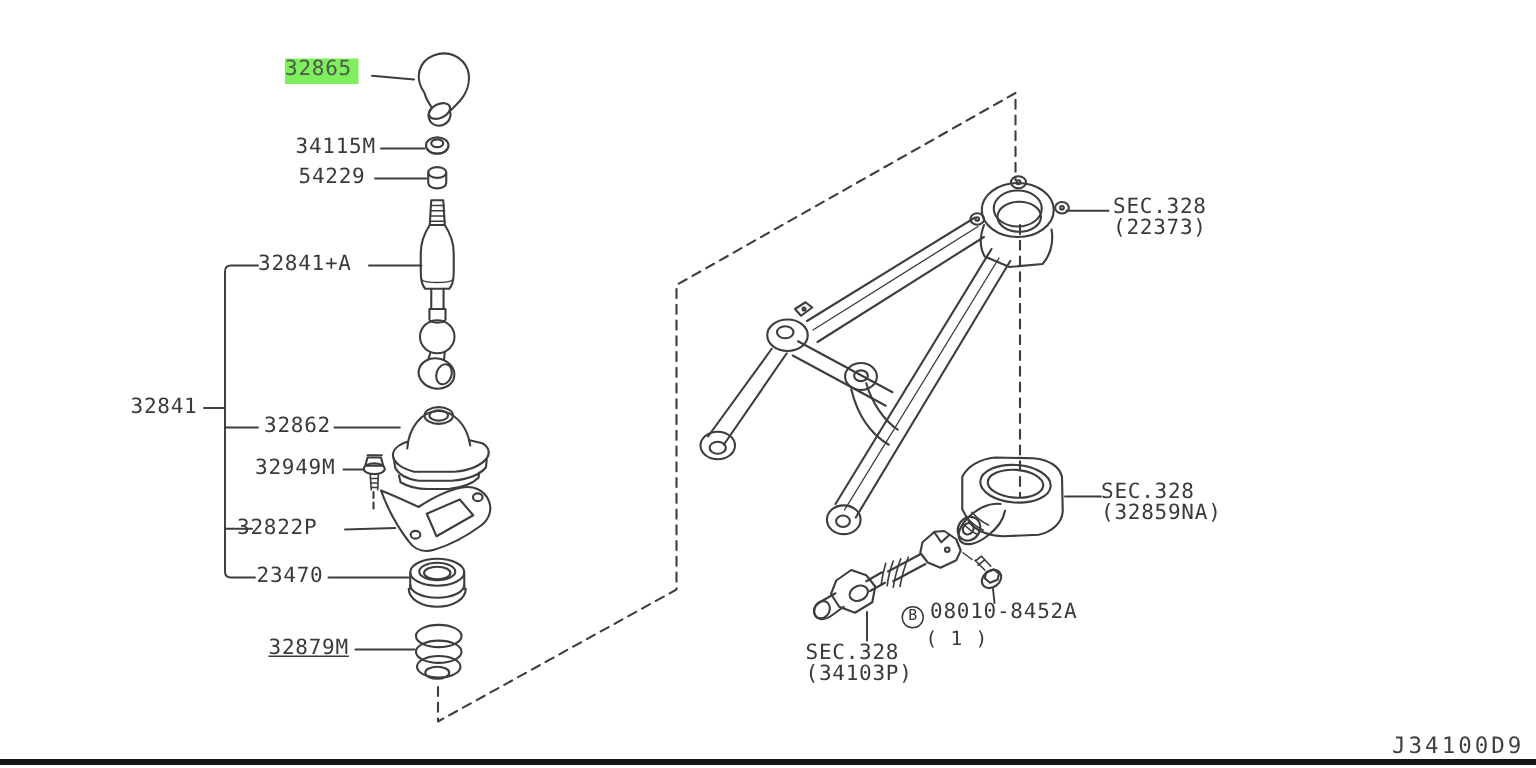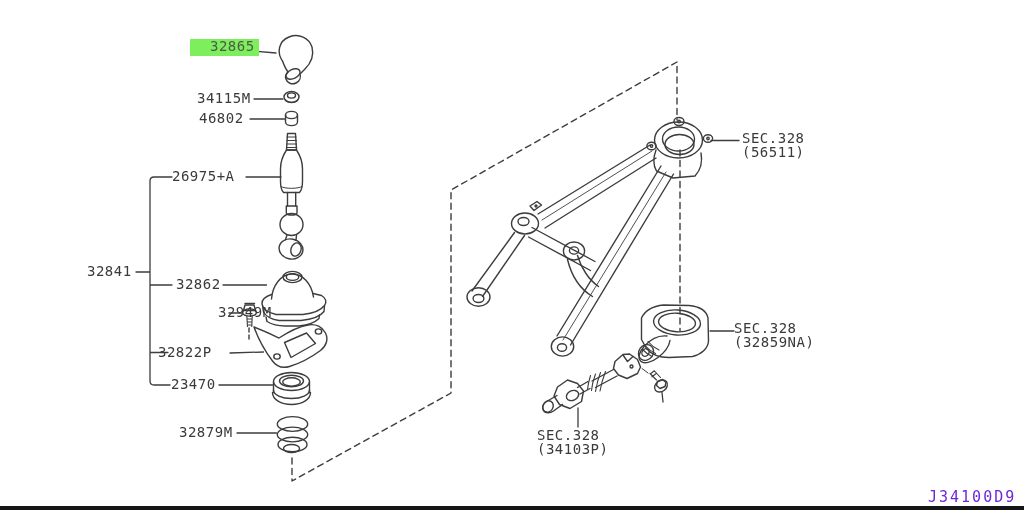--- a/index.html
+++ b/index.html
@@ -8,31 +8,31 @@
     font-family:"DejaVu Sans Mono","Liberation Mono",monospace;
     overflow:hidden;
   }
   .art{position:absolute;left:0;top:0;}
   .lbl{
     position:absolute;color:#3a3a3a;font-size:14px;line-height:13.5px;
     letter-spacing:0.5px;white-space:nowrap;user-select:none;
   }
   .lbl.two{line-height:13.5px;}
   .hl{
-    display:inline-block;padding:1px 4px 2px 20px;
+    display:inline-block;padding:1px 4px 2px 0;
     color:#4e5a4a;font-size:14px;letter-spacing:0.5px;
   }
   .bmark{
     display:inline-block;width:13px;height:13px;border:1.3px solid #3a3a3a;
     border-radius:50%;font-size:10px;line-height:12.5px;text-align:center;
     margin-right:4px;vertical-align:-1px;letter-spacing:0;
   }
   .qty{display:block;margin-left:16px;margin-top:1px;font-size:13px;}
   .code{
-    position:absolute;left:928px;top:488px;color:#6d28d9;
+    position:absolute;left:928px;top:488px;color:#404040;
     font-size:15px;letter-spacing:2px;
   }
   .bottom-rule{
     position:absolute;left:0;top:506px;width:1024px;height:4px;background:#161616;
   }
 </style>
 </head>
 <body>
 
 <div class="stage">
@@ -187,40 +187,44 @@
         <path d="M710,331 L734,331"></path>
         <path d="M662,392.5 L663,402"></path>
         <path d="M578,408 L578,427"></path>
       </g>
     </g>
   </svg>
 
   <div class="lbl" style="left:190px;top:39px;"><span class="hl" id="hl-knob" style="background: rgb(125, 238, 92);">32865</span></div>
 
   <div class="lbl" style="left:197px;top:92px;text-align:right;">34115M</div>
-  <div class="lbl" style="left:199px;top:112px;">46802</div>
-  <div class="lbl" style="left:172px;top:170px;">26975+A</div>
+  <div class="lbl" style="left:199px;top:112px;">54229</div>
+  <div class="lbl" style="left:172px;top:170px;">32841+A</div>
   <div class="lbl" style="left:87px;top:265px;">32841</div>
   <div class="lbl" style="left:176px;top:278px;">32862</div>
-  <div class="lbl" style="left:170px;top:306px;margin-left:48px;">32949M</div>
+  <div class="lbl" style="left:170px;top:306px;">32949M</div>
   <div class="lbl" style="left:158px;top:346px;">32822P</div>
   <div class="lbl" style="left:171px;top:378px;">23470</div>
-  <div class="lbl" style="left:179px;top:426px;">32879M</div>
+  <div class="lbl" style="left:179px;top:426px;text-decoration:underline;">32879M</div>
 
   <div class="lbl two" style="left:742px;top:132px;">
     <span>SEC.328</span><br>
-    <span>(56511)</span>
+    <span>(22373)</span>
   </div>
 
   <div class="lbl two" style="left:734px;top:322px;">
     <span>SEC.328</span><br>
     <span>(32859NA)</span>
   </div>
 
   <div class="lbl two" style="left:537px;top:429px;">
     <span>SEC.328</span><br>
     <span>(34103P)</span>
   </div>
 
+  <div class="lbl" style="left:601px;top:402px;">
+    <span class="bmark">B</span><span>08010-8452A</span>
+    <span class="qty">( 1 )</span>
+  </div>
 
   <div class="code">J34100D9</div>
   <div class="bottom-rule"></div>
 </div>
 
 </body></html>

